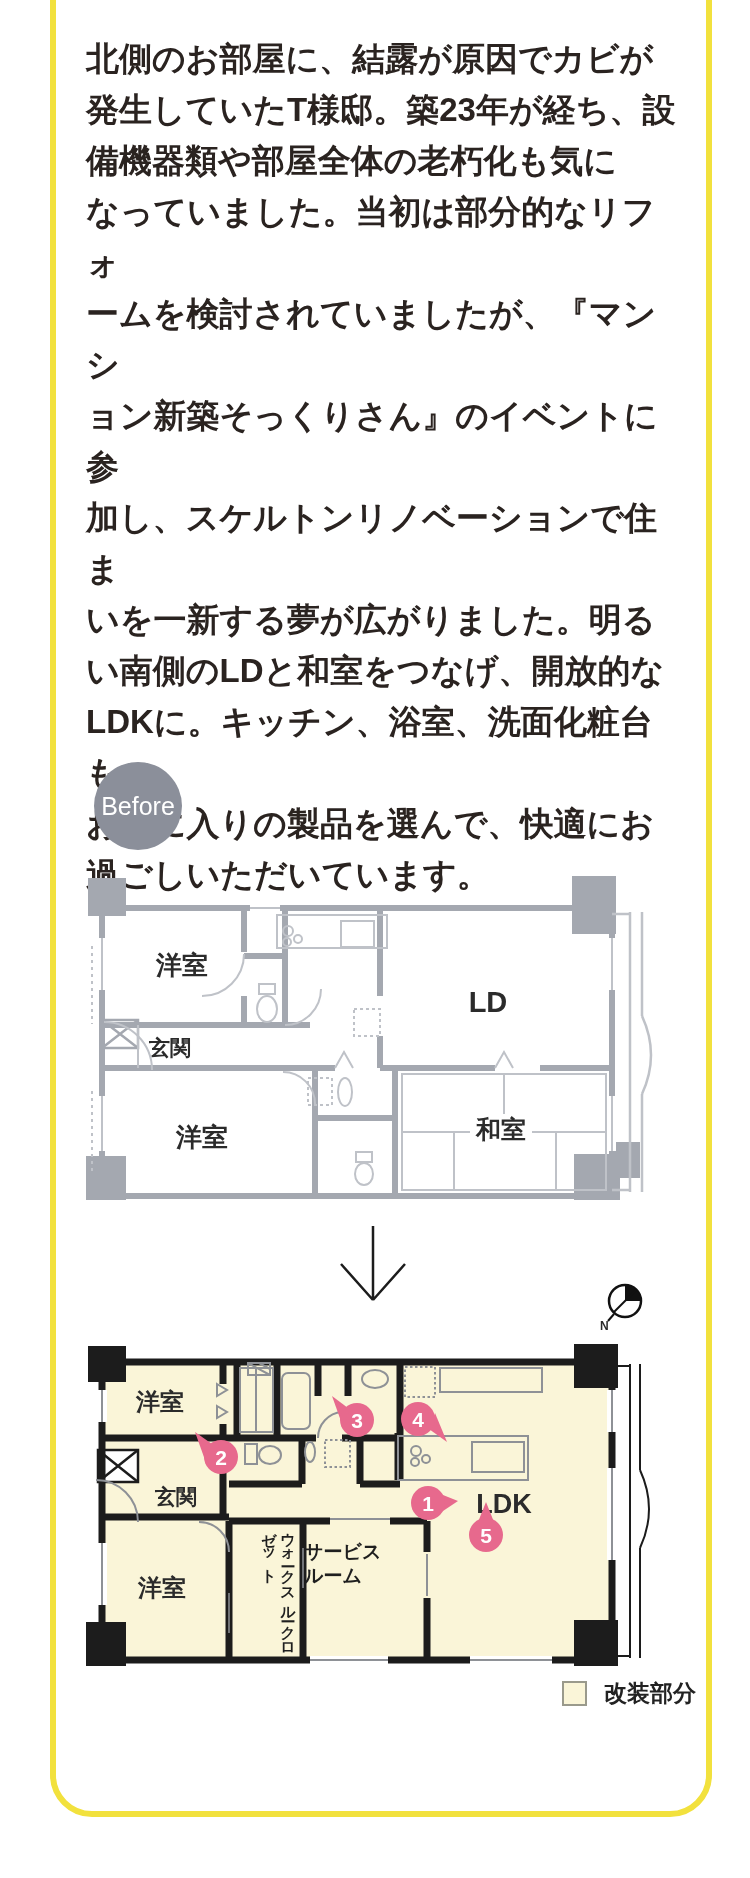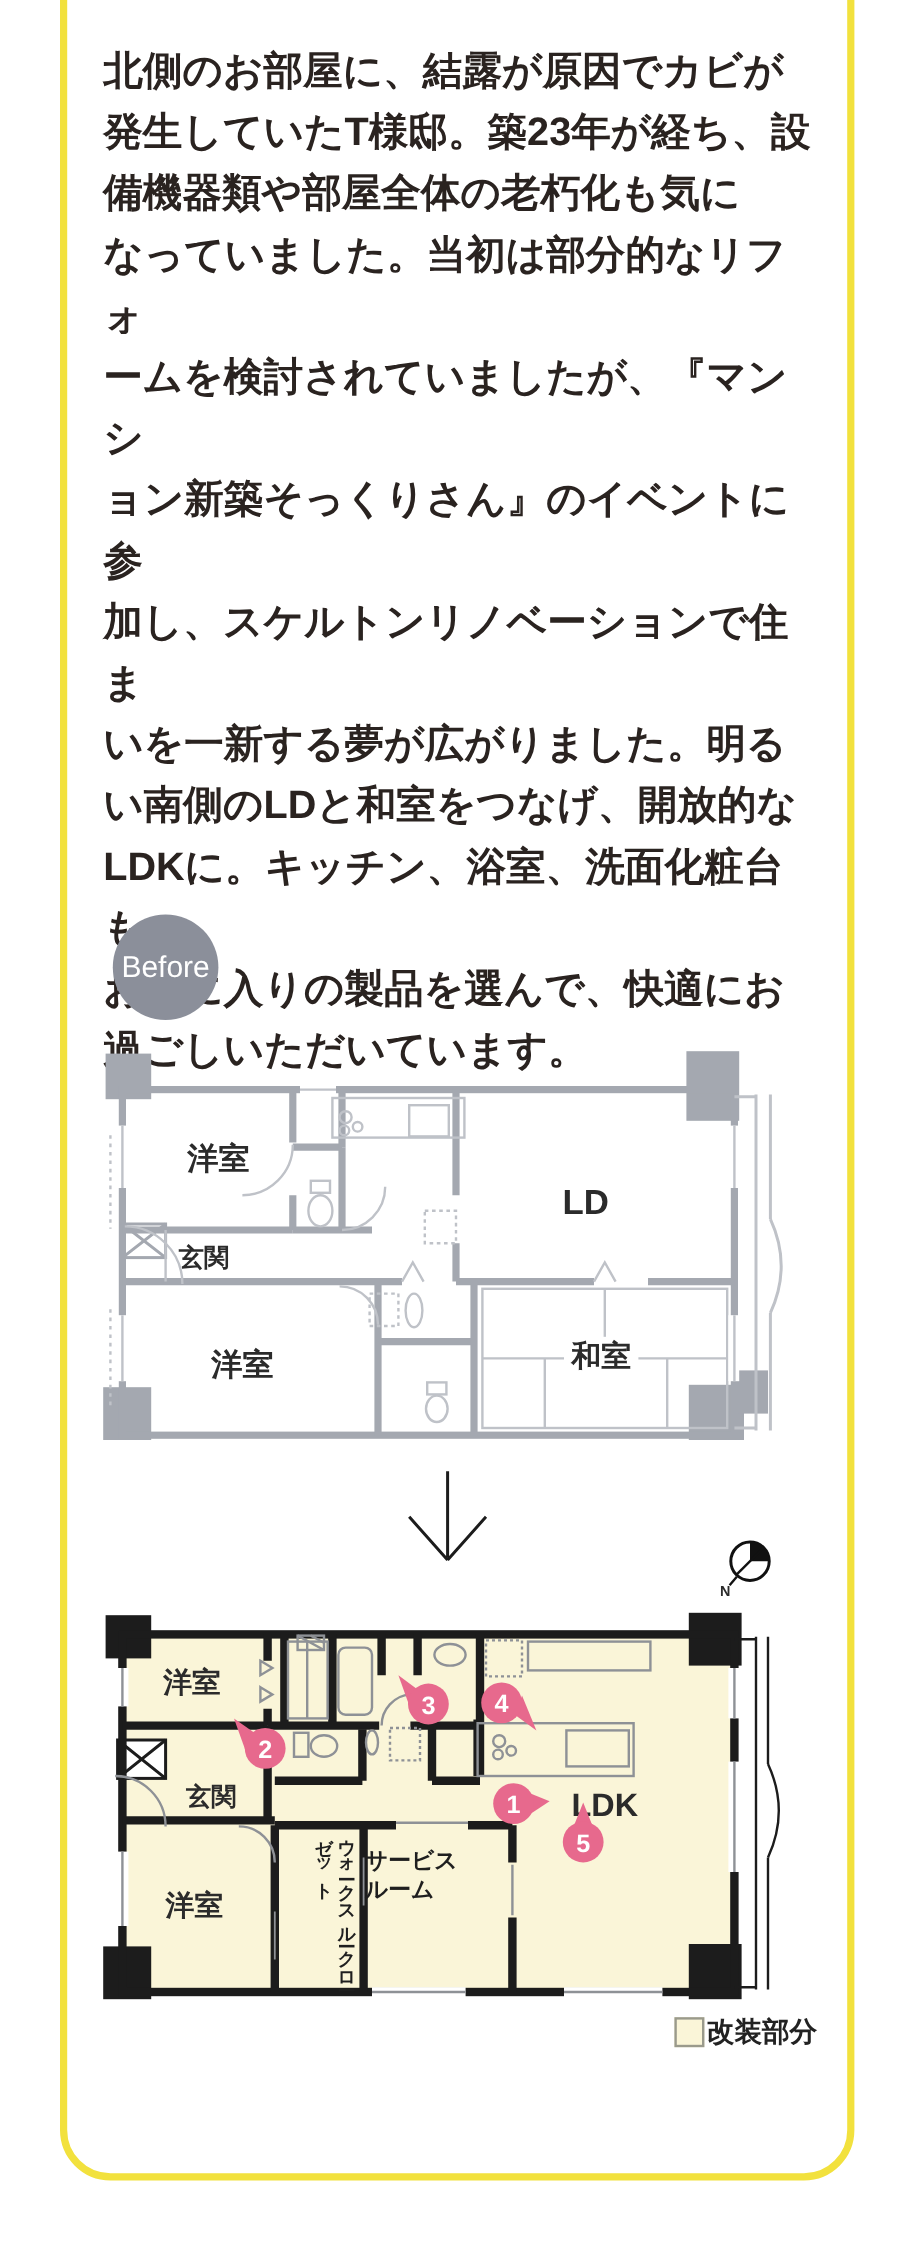--- a/index.html
+++ b/index.html
@@ -14,21 +14,21 @@
         display:flex;align-items:center;justify-content:center;
         color:#ffffff;font-size:25px;font-weight:500;}
   .badge.before{left:94px;top:762px;background:#8b8f9a;}
   .badge.after{left:77px;top:1228px;background:#e7698d;}
   .planbox{position:absolute;}
   .vtext{position:absolute;left:256px;top:1522px;height:140px;width:42px;
         writing-mode:vertical-rl;text-orientation:upright;
         font-size:15px;line-height:19px;font-weight:600;color:#1f1f1f;letter-spacing:1px;}
   .service{position:absolute;left:304px;top:1540px;width:108px;text-align:left;
         font-size:19px;line-height:24px;font-weight:600;color:#1f1f1f;white-space:pre-line;}
-  .legend{position:absolute;left:562px;top:1678px;display:flex;align-items:center;gap:2px;}
+  .legend{position:absolute;left:562px;top:1678px;display:flex;align-items:center;gap:17px;}
   .legend .sw{width:25px;height:25px;background:#faf5d8;border:2px solid #9a9a8c;box-sizing:border-box;}
   .legend .lb{font-size:23px;font-weight:600;color:#222222;}
   svg text{font-family:"Liberation Sans","DejaVu Sans",sans-serif;font-weight:600;fill:#2b2b2b;}
   svg .mnum{fill:#ffffff;font-weight:700;}
 </style>
 </head>
 <body>
 
 <div class="page">
   <div class="card"></div>

